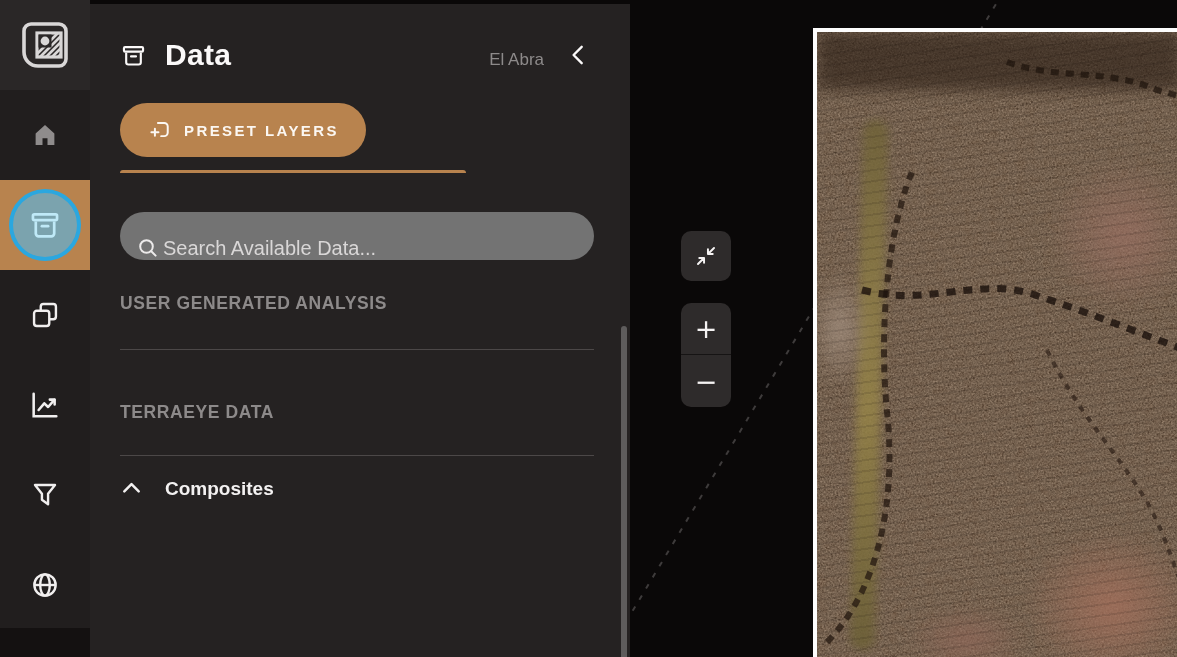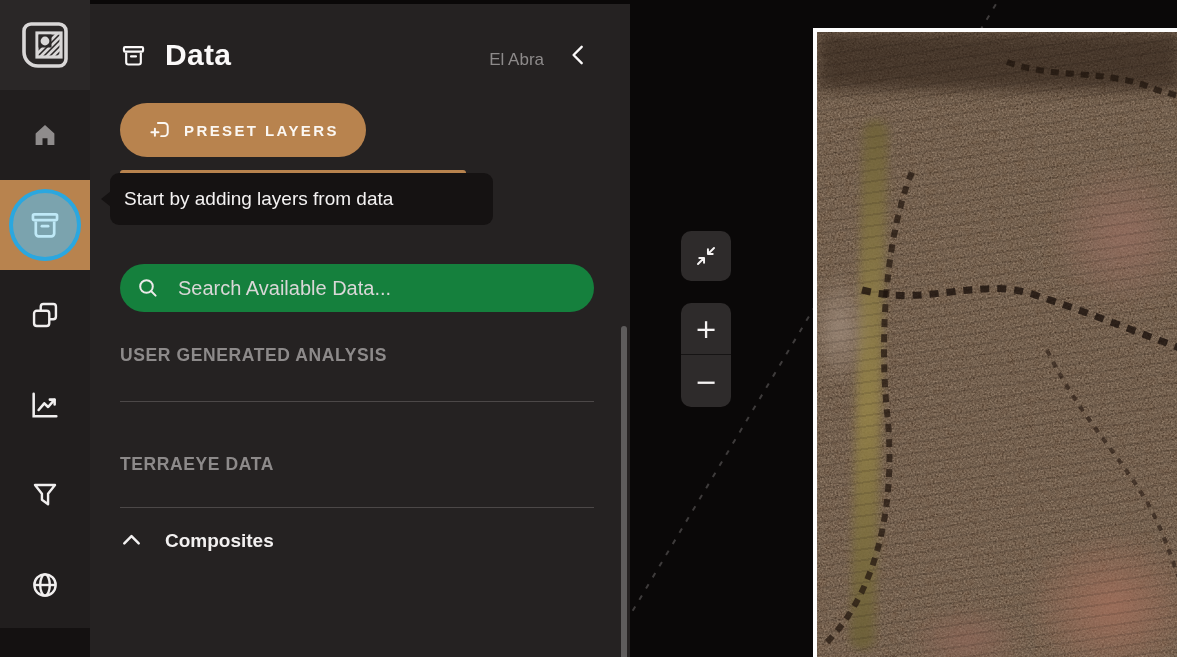--- a/index.html
+++ b/index.html
@@ -32,22 +32,22 @@
   .hidden-btn-edge { width:346px; height:3px; margin-top:13px; background:#b8834e; border-radius:3px 3px 0 0; }
 
   .tooltip { position:relative; width:383px; height:52px; margin-left:-10px; background:#151212;
              border-radius:9px; display:flex; align-items:center; padding-left:14px;
              color:#f4f2f2; font-size:19px; font-weight:400; }
   .tooltip::before { content:""; position:absolute; left:-9px; top:50%; transform:translateY(-50%);
              border-top:8px solid transparent; border-bottom:8px solid transparent; border-right:10px solid #151212; }
 
   .btn-row { display:flex; gap:10px; margin-top:15px; }
 
-  .search-bar { margin-top:39px; width:474px; height:48px; background:#15803d; border-radius:24px;
-                display:flex; align-items:center; padding:0 16px; gap:18px; }
+  .search-bar { margin-top:39px; width:474px; height:48px; background:#737373; border-radius:24px;
+                display:flex; align-items:flex-end; padding:0 16px; gap:3px; }
   .search-bar input { flex:1; background:transparent; border:none; outline:none; color:#e6e4e4;
                 font-size:20px; font-family:"Liberation Sans",sans-serif; }
   .search-bar input::placeholder { color:#d9d7d7; opacity:1; }
 
   .section-label { margin-top:33px; color:#8d8a8a; font-size:17.5px; font-weight:700; letter-spacing:0.6px; }
   .divider { margin-top:35px; width:474px; border-top:1px solid #4c4848; }
   .section-label.second { margin-top:52px; }
   .divider.second { margin-top:32px; }
 
   .group-row { margin-top:21px; display:flex; align-items:center; gap:22px; cursor:pointer; }
@@ -183,23 +183,20 @@
       <button class="btn preset-btn">
         <svg width="25" height="25" viewBox="0 0 24 24">
           <path d="M10.5 4.8 H16.5 A3.4 3.4 0 0 1 19.9 8.2 V14 A3.4 3.4 0 0 1 16.5 17.4 H13.6" fill="none" stroke="#fbf7f2" stroke-width="1.9" stroke-linecap="round"></path>
           <path d="M4.2 13.6 H11 M7.6 10.2 V17" fill="none" stroke="#fbf7f2" stroke-width="1.9" stroke-linecap="round"></path>
         </svg>
         <span>PRESET LAYERS</span>
       </button>
 
       <div class="hidden-btn-edge"></div>
 
-      <div class="tooltip">
-        <span>Start by adding layers from data</span>
-      </div>
 
 
       <div class="search-bar">
         <svg width="24" height="24" viewBox="0 0 24 24">
           <circle cx="10.5" cy="10.5" r="6.3" fill="none" stroke="#eceaea" stroke-width="2"></circle>
           <line x1="15.3" y1="15.3" x2="19.6" y2="19.6" stroke="#eceaea" stroke-width="2" stroke-linecap="round"></line>
         </svg>
         <input type="text" placeholder="Search Available Data..." style="">
       </div>
 

